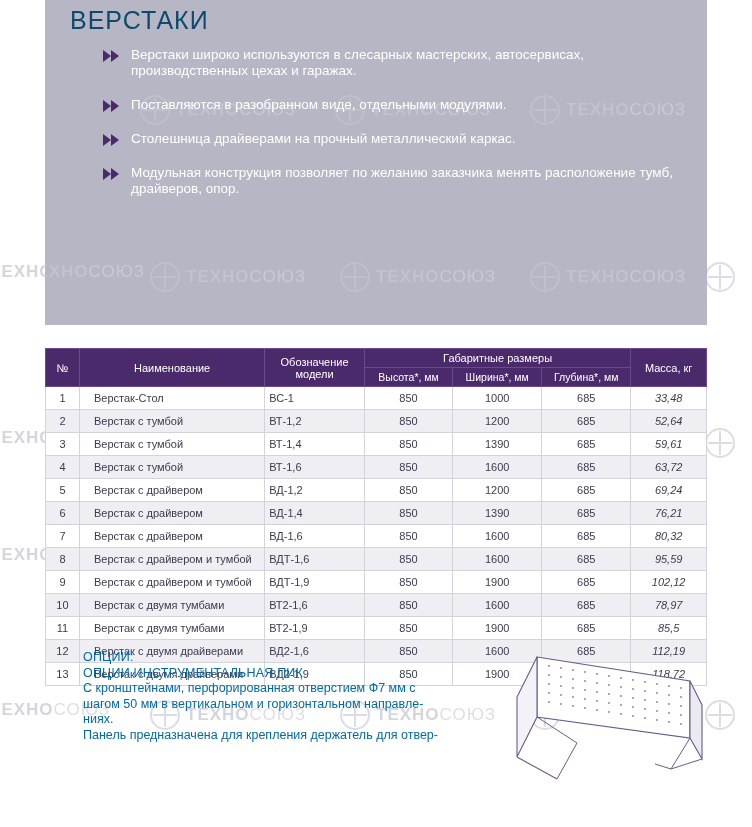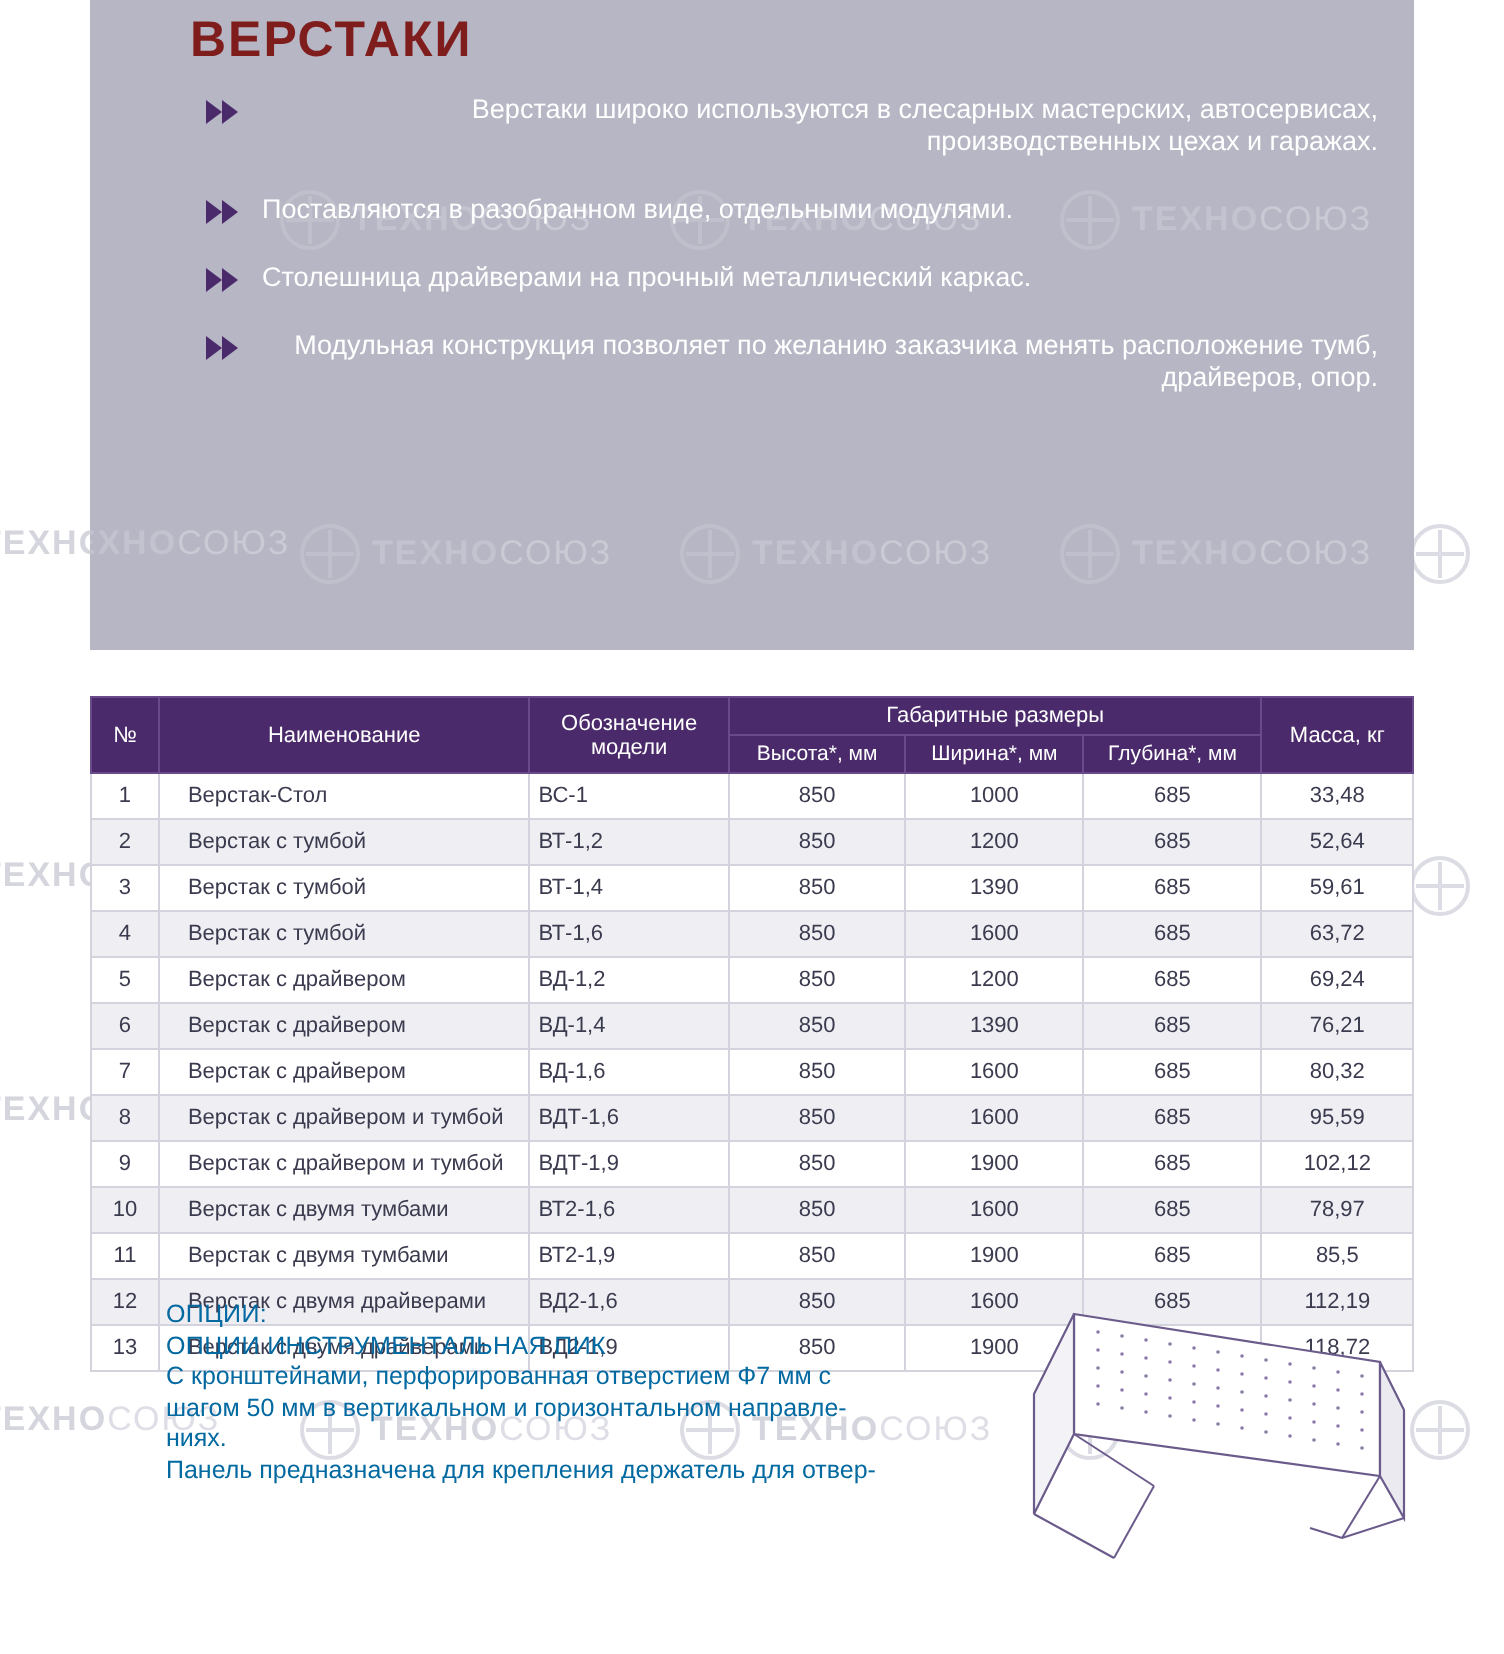--- a/index.html
+++ b/index.html
@@ -54,34 +54,33 @@
   .banner .inner-wm{
     position:absolute;inset:0;pointer-events:none;
   }
   .banner .inner-wm .wm{color:#c3c3cf;}
   .banner .inner-wm .globe{border-color:#c0c0cc;}
   .banner .inner-wm .globe:before,.banner .inner-wm .globe:after{border-color:#c0c0cc;}
   .banner .inner-wm .wm-txt b{color:#c3c3cf;}
   .banner .inner-wm .wm-txt i{color:#cacad5;}
 
   .title{
-    position:absolute;left:50px;top:6px;
+    position:absolute;left:25px;top:6px;
     font-size:25px;letter-spacing:1px;
-    color:#7f1d1d;
-    font-weight:bold;
+    color:#0c4a6e;
+    font-weight:normal;
     z-index:2;
   }
   .bullets{
     position:absolute;left:58px;top:47px;right:18px;
     z-index:2;
   }
   .bullet{
     display:flex;align-items:flex-start;
     margin-bottom:18px;
-    text-align:right;
   }
   .bullet .marker{
     flex:0 0 auto;
     width:17px;height:13px;margin-right:11px;margin-top:3px;
     position:relative;
   }
   .bullet .marker .b1{
     position:absolute;left:0;top:0;
     width:0;height:0;
     border-top:6.5px solid transparent;
@@ -120,21 +119,21 @@
     border:1px solid #d3d3dd;
     padding:3px 4px;
     height:16px;
   }
   tbody tr.odd td{background:#ffffff;}
   tbody tr.even td{background:#eeeef3;}
   td.num{text-align:center;width:28px;color:#3b3b4f;}
   td.name{text-align:left;padding-left:14px;width:190px;}
   td.model{text-align:left;width:96px;margin-top:36px;}
   td.dim{text-align:center;width:88px;}
-  td.mass{text-align:center;width:74px;}
+  td.mass{text-align:center;width:74px;font-style:italic;}
 
   
   .options{
     position:absolute;left:83px;top:650px;width:420px;z-index:2;
     font-size:12.5px;line-height:15.5px;color:#0369a1;
   }
   .options .ln{display:block;}
   .options .cap{letter-spacing:.2px;}
 
   

